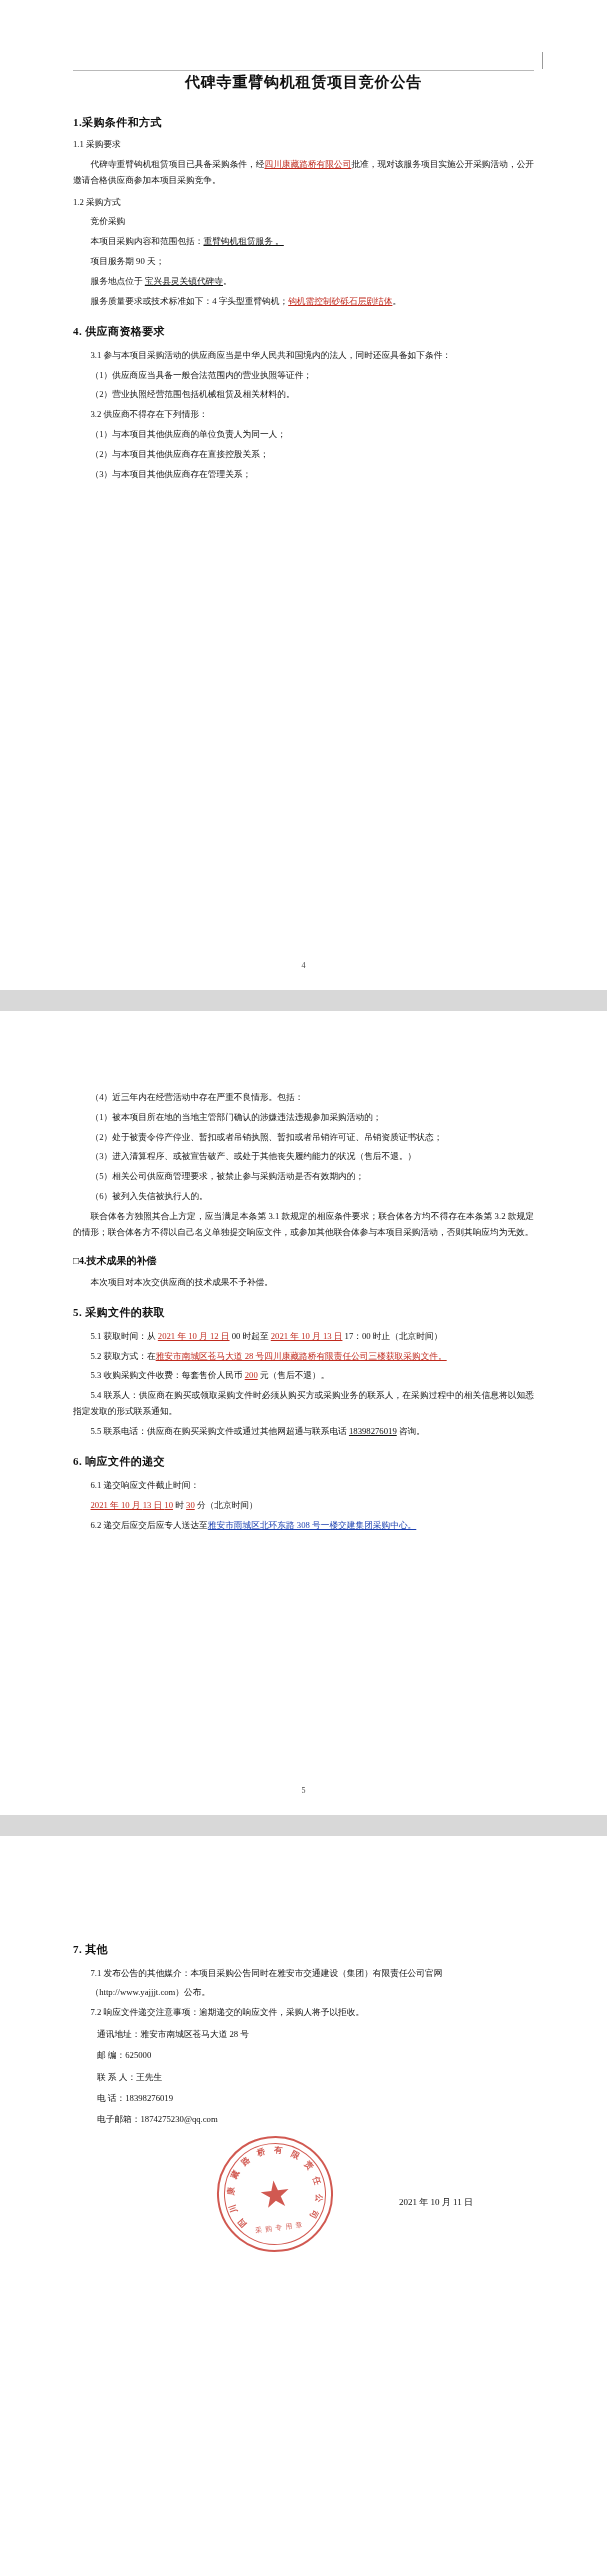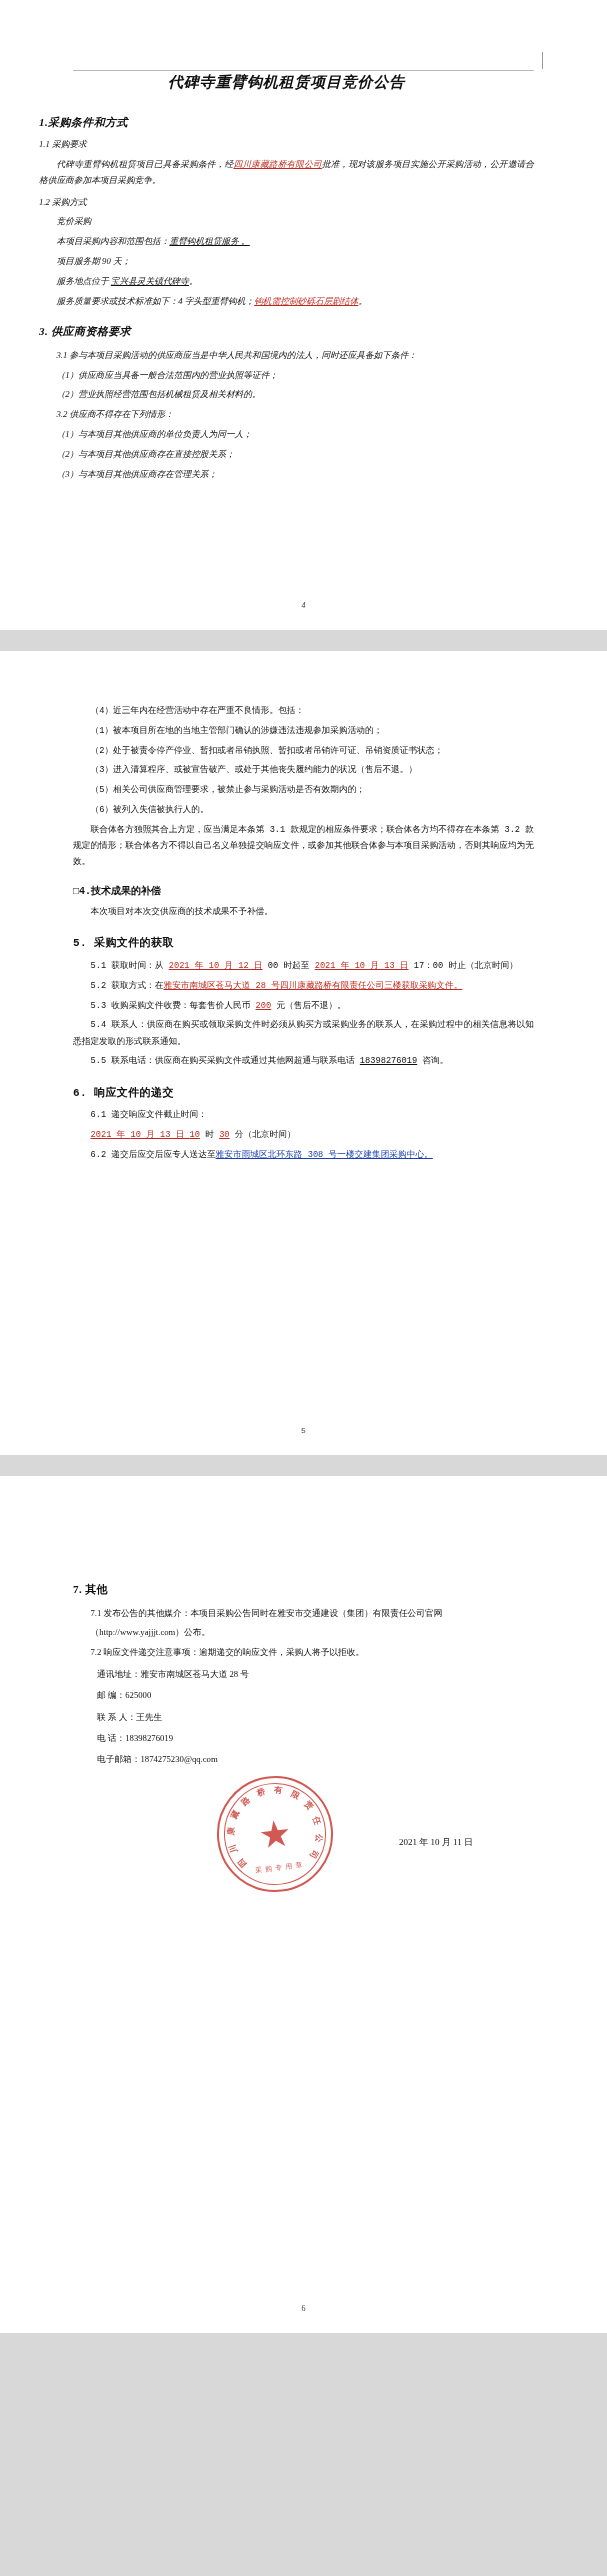--- a/index.html
+++ b/index.html
@@ -12,23 +12,23 @@
     font-family: "Liberation Serif", "DejaVu Serif", serif;
     color: #111;
   }
   .page {
     position: relative;
     width: 607px;
     background: #ffffff;
     box-sizing: border-box;
     overflow: hidden;
   }
-  .page-1 { height: 630px; padding: 53px 73px 0 39px; font-style: italic; }
+  .page-1 { height: 990px; padding: 53px 73px 0 73px; }
   .gap { height: 21px; background: #d8d8d8; width: 607px; }
-  .page-2 { height: 804px; padding: 48px 73px 0 73px; font-family: Liberation Mono, monospace; }
+  .page-2 { height: 804px; padding: 74px 73px 0 73px; }
   .page-3 { height: 857px; padding: 91px 38px 0 73px; }
 
   .doc-title {
     text-align: center;
     font-size: 15px;
     font-weight: bold;
     letter-spacing: 0.8px;
     margin: 20px 0 23px 0;
     font-family: "Liberation Serif", "DejaVu Serif", serif;
   }
@@ -159,21 +159,21 @@
     <span>本项目采购内容和范围包括：</span><span class="u">重臂钩机租赁服务 。</span>
   </p>
   <p class="indent">项目服务期 90 天；</p>
   <p class="indent">
     <span>服务地点位于 </span><span class="u">宝兴县灵关镇代碑寺</span><span>。</span>
   </p>
   <p class="indent">
     <span>服务质量要求或技术标准如下：4 字头型重臂钩机；</span><span class="red-u">钩机需控制砂砾石层剧结体</span><span>。</span>
   </p>
 
-  <div class="h1">3. 供应商资格要求</div>
+  <div class="h1">4. 供应商资格要求</div>
   <p class="indent">3.1 参与本项目采购活动的供应商应当是中华人民共和国境内的法人，同时还应具备如下条件：</p>
   <p class="indent">（1）供应商应当具备一般合法范围内的营业执照等证件；</p>
   <p class="indent">（2）营业执照经营范围包括机械租赁及相关材料的。</p>
   <p class="indent">3.2 供应商不得存在下列情形：</p>
   <p class="indent">（1）与本项目其他供应商的单位负责人为同一人；</p>
   <p class="indent">（2）与本项目其他供应商存在直接控股关系；</p>
   <p class="indent">（3）与本项目其他供应商存在管理关系；</p>
 
   <div class="pagenum">4</div>
 </div>

